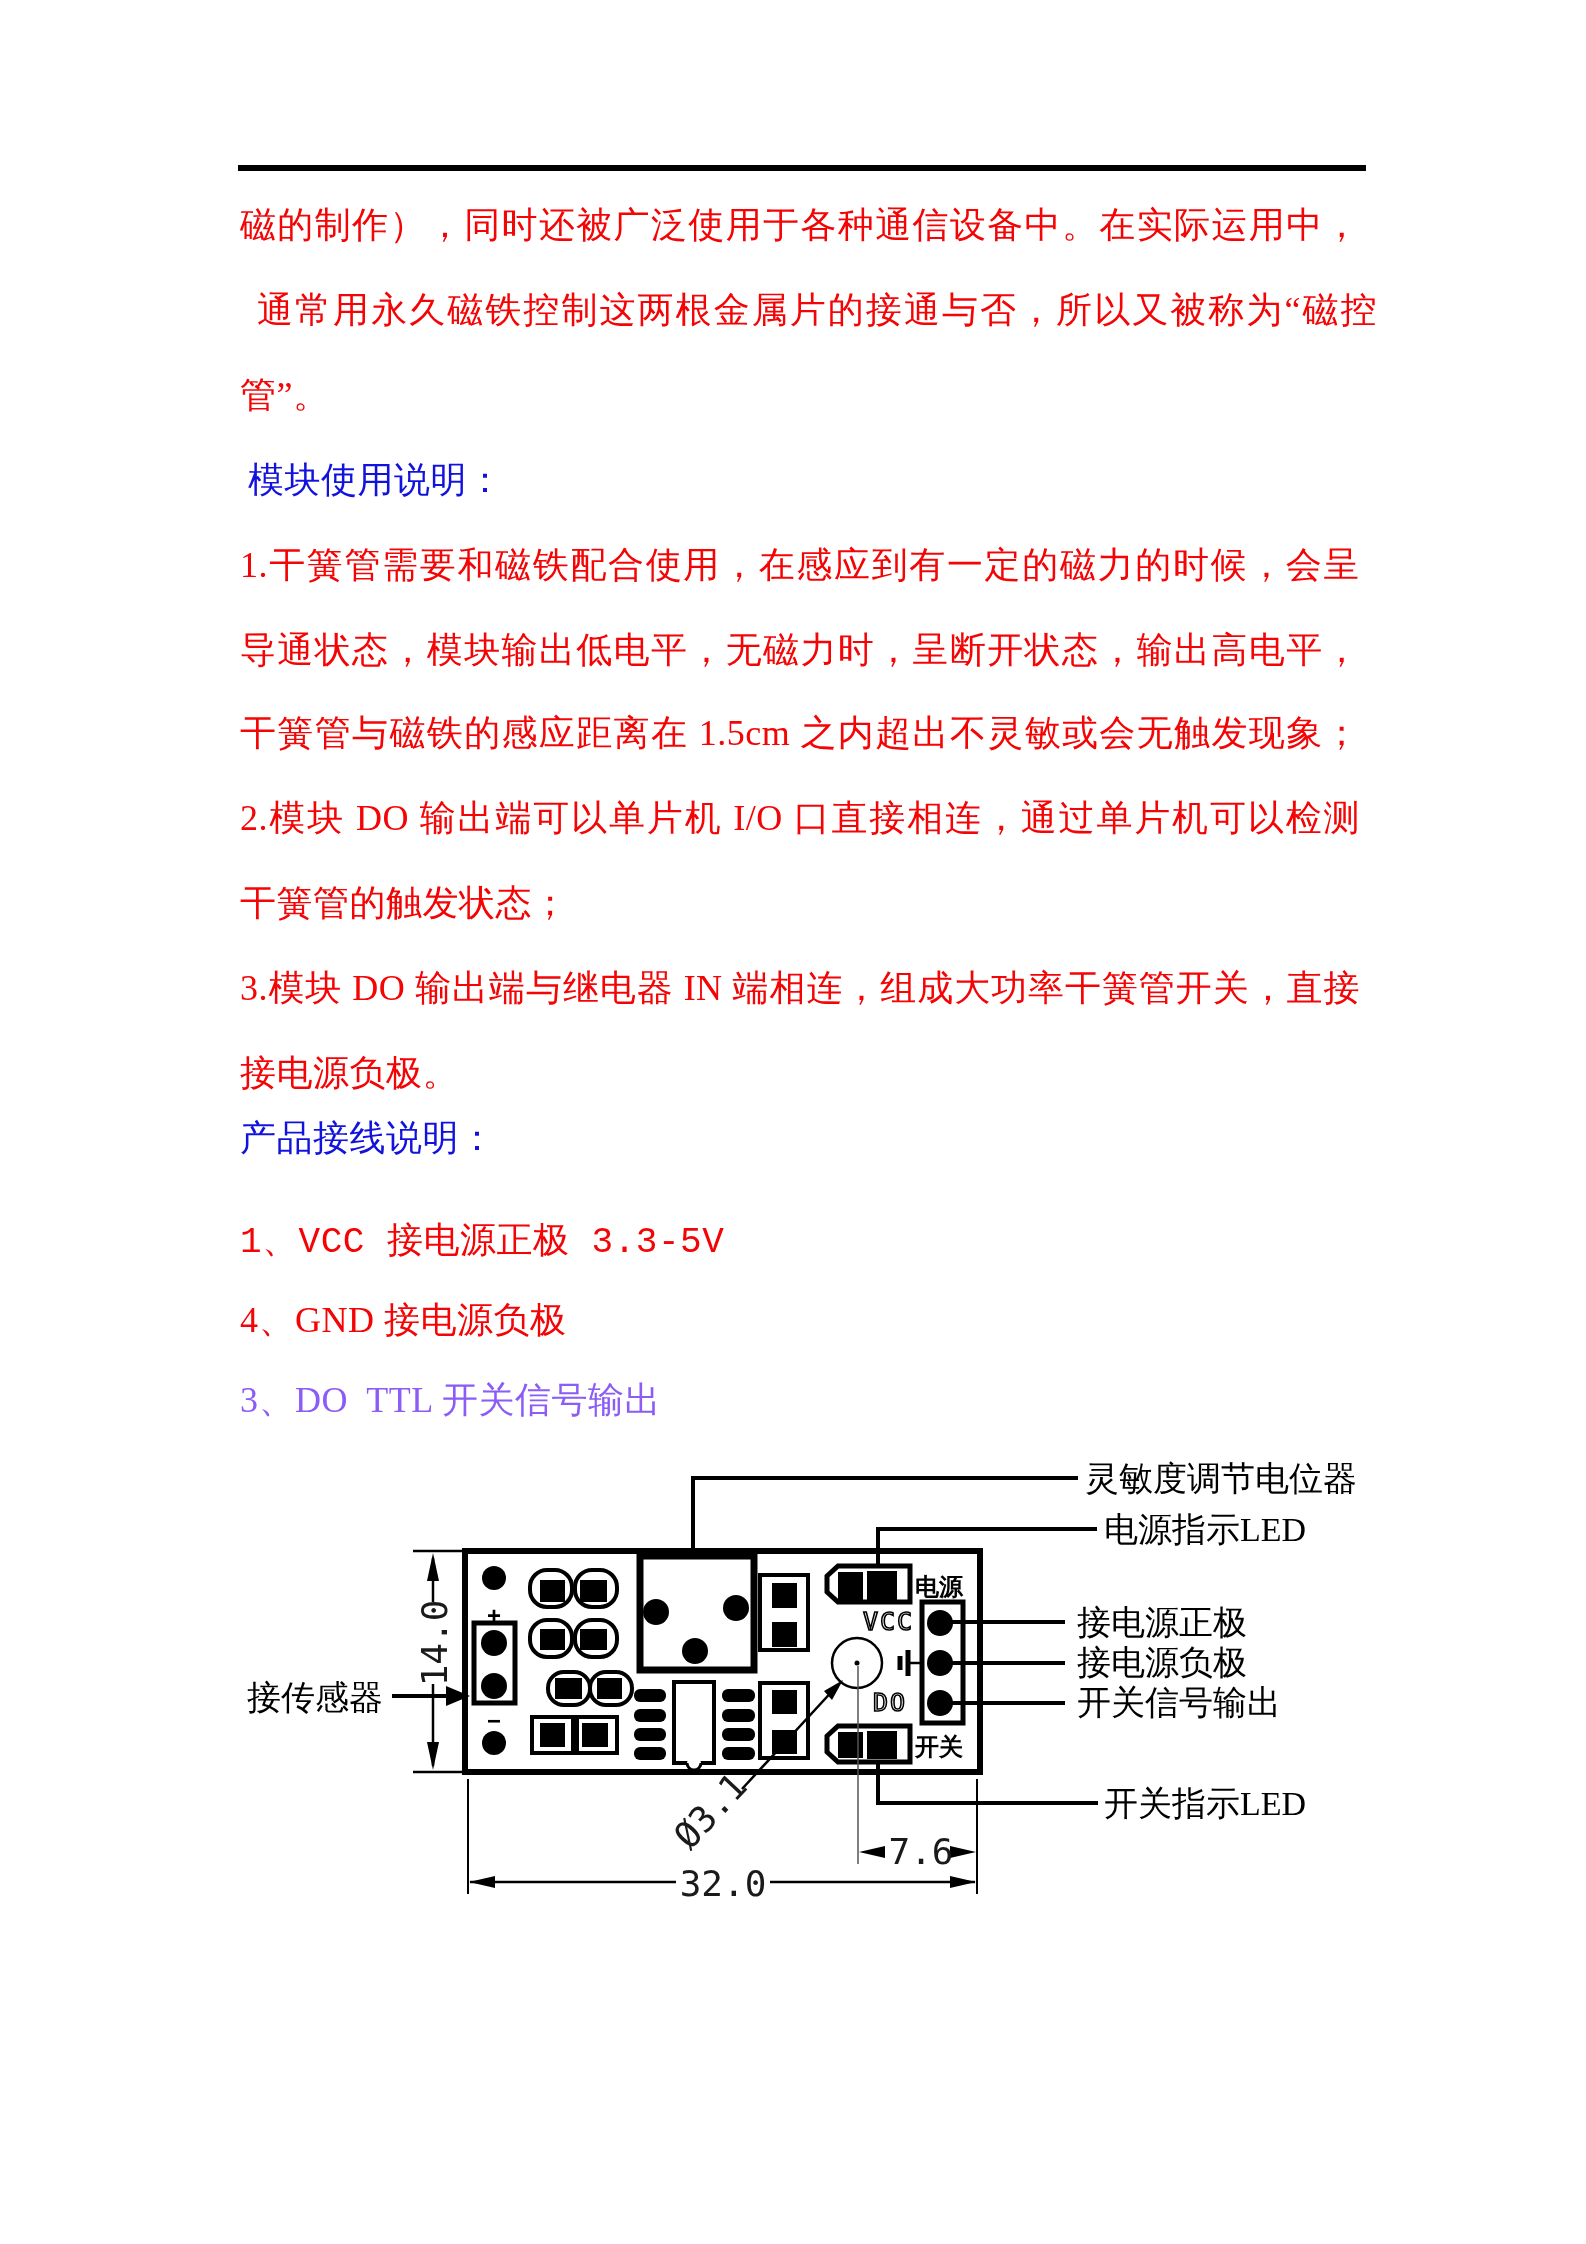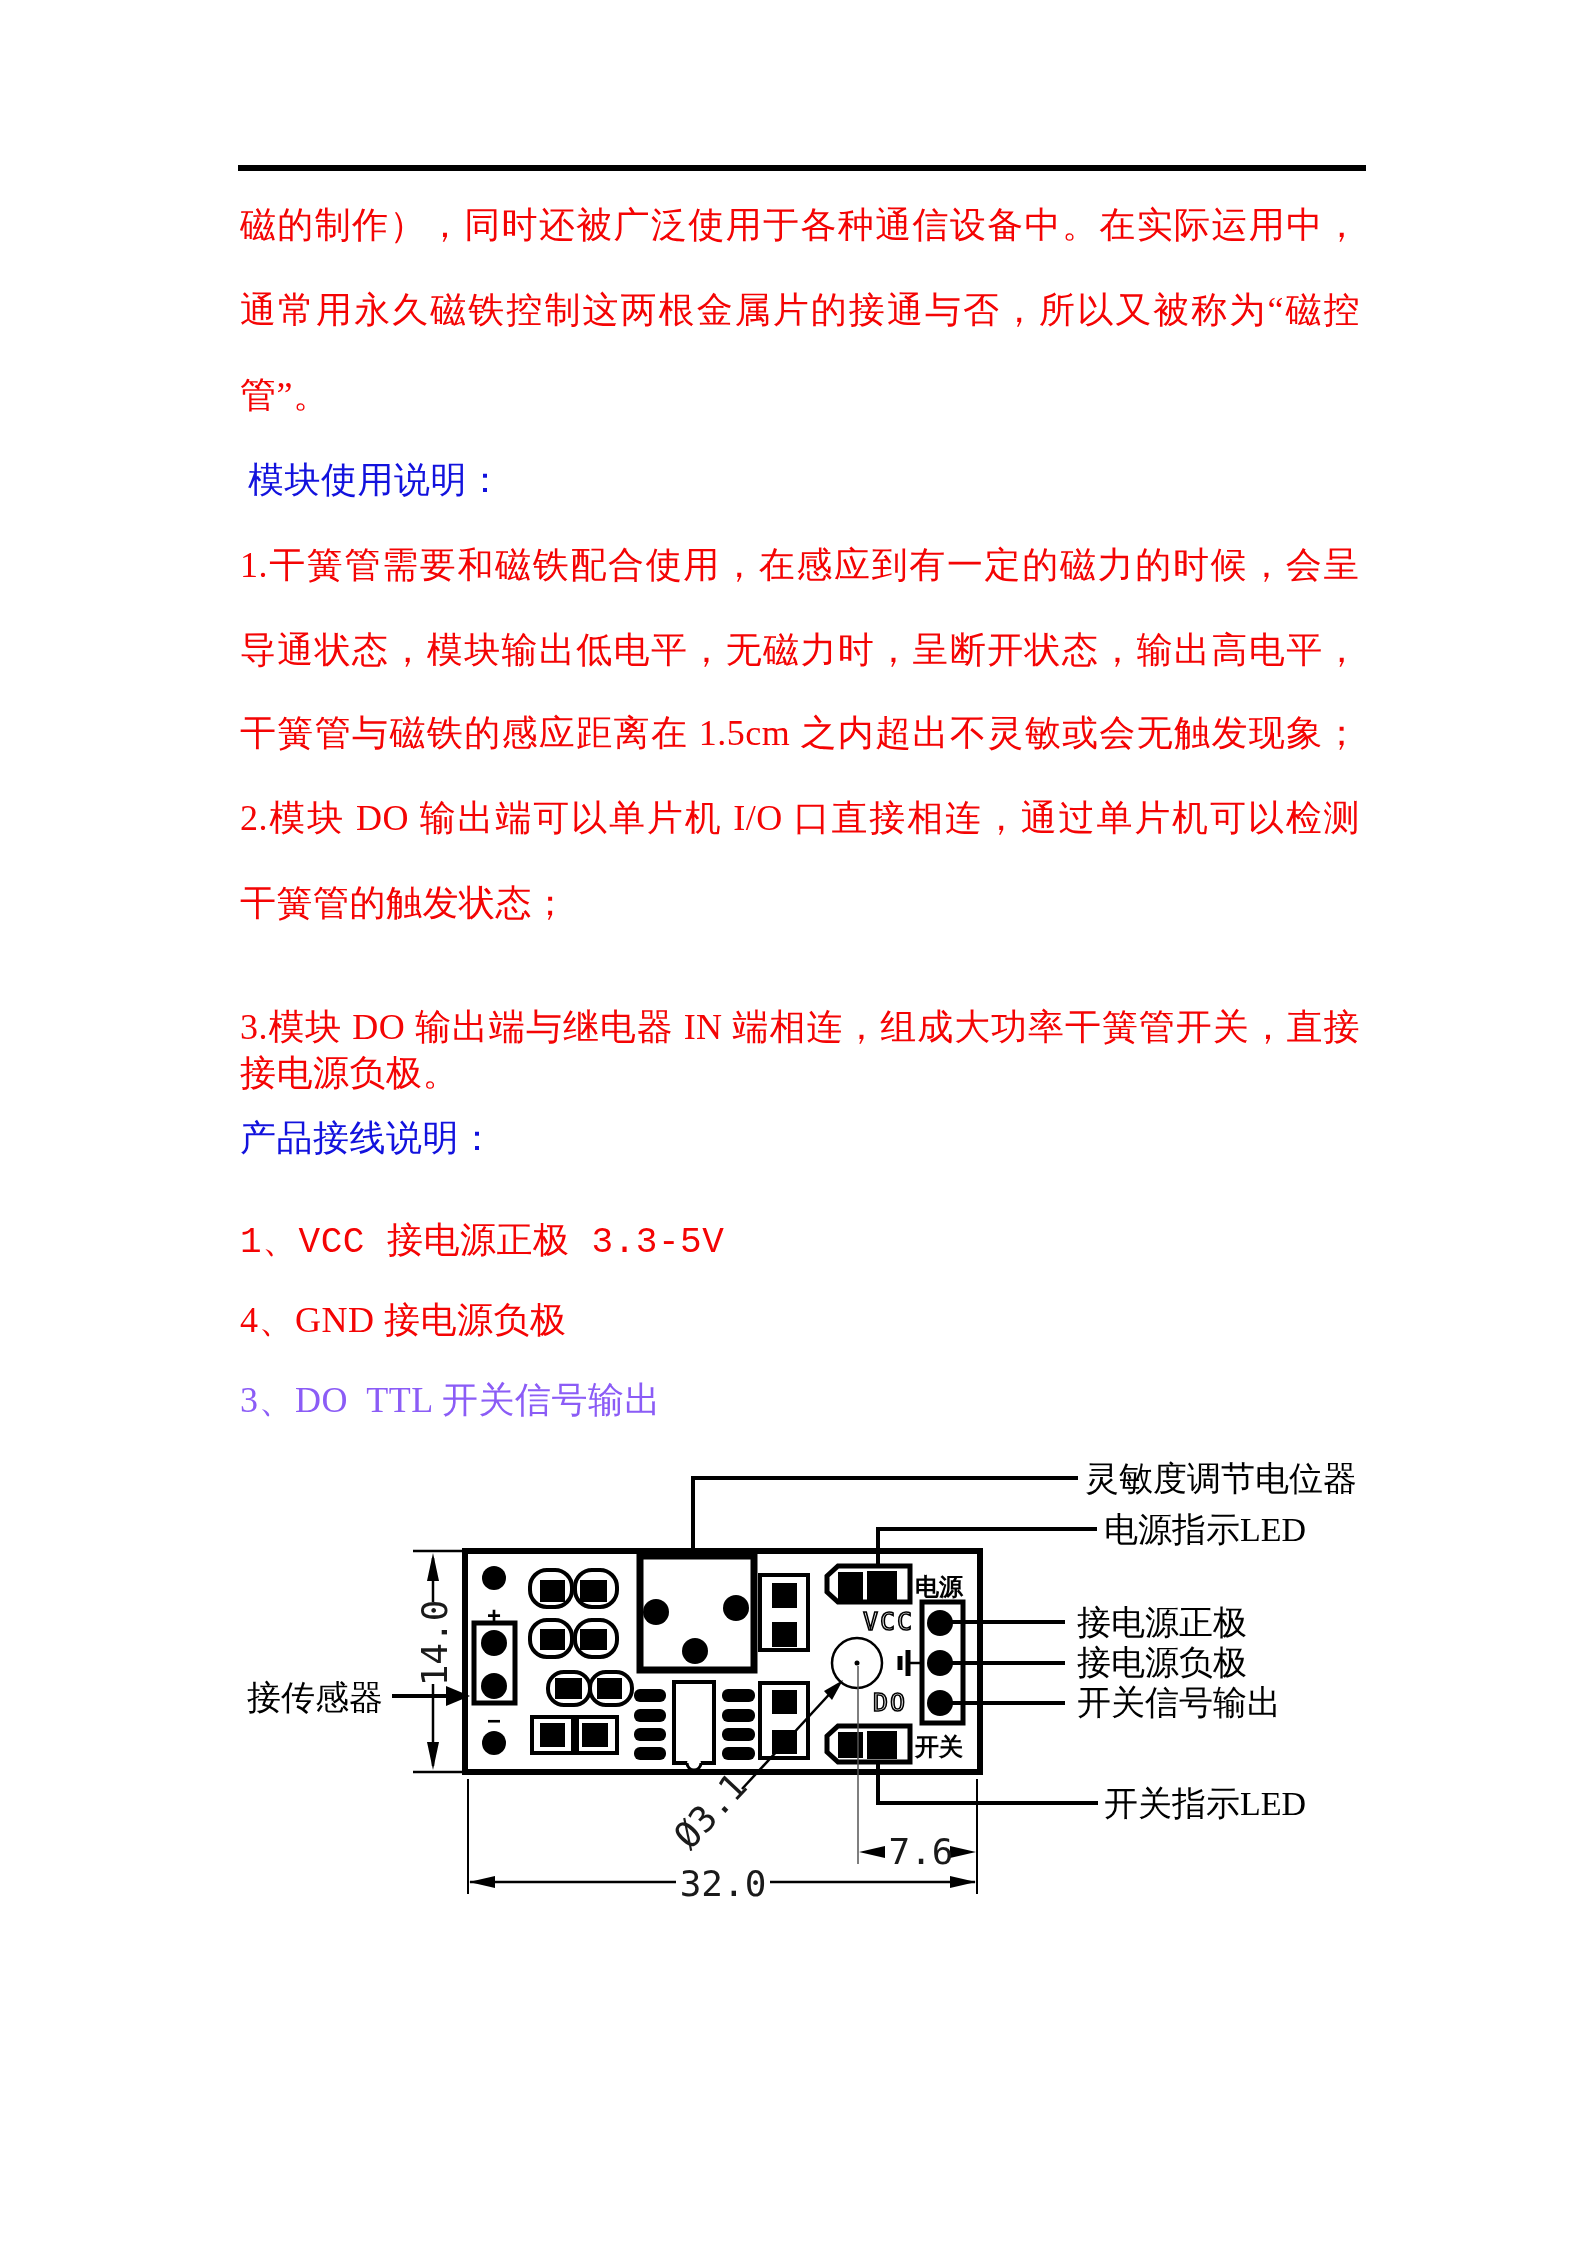--- a/index.html
+++ b/index.html
@@ -24,29 +24,29 @@
   .arrow{fill:#000;stroke:none;}
 </style>
 </head>
 <body>
 
 <div id="page">
   <div id="header-rule"></div>
 
   <div id="doc-lines">
       <div class="line fill" style="top: 195px; color: rgb(244, 4, 4);">磁的制作），同时还被广泛使用于各种通信设备中。在实际运用中，</div>
-      <div class="line fill" style="top: 280px; color: rgb(244, 4, 4);">通常用永久磁铁控制这两根金属片的接通与否，所以又被称为“磁控</div>
+      <div class="line fill" style="top: 280px; color: rgb(244, 4, 4); margin-left: 17px;">通常用永久磁铁控制这两根金属片的接通与否，所以又被称为“磁控</div>
       <div class="line" style="top: 365px; color: rgb(244, 4, 4);">管”。</div>
       <div class="line" style="top: 450px; color: rgb(18, 18, 221); margin-left: 8px;">模块使用说明：</div>
       <div class="line fill" style="top: 535px; color: rgb(244, 4, 4);">1.干簧管需要和磁铁配合使用，在感应到有一定的磁力的时候，会呈</div>
       <div class="line fill" style="top: 620px; color: rgb(244, 4, 4);">导通状态，模块输出低电平，无磁力时，呈断开状态，输出高电平，</div>
       <div class="line fill" style="top: 703px; color: rgb(244, 4, 4);">干簧管与磁铁的感应距离在 1.5cm 之内超出不灵敏或会无触发现象；</div>
       <div class="line fill" style="top: 788px; color: rgb(244, 4, 4);">2.模块 DO 输出端可以单片机 I/O 口直接相连，通过单片机可以检测</div>
       <div class="line" style="top: 873px; color: rgb(244, 4, 4);">干簧管的触发状态；</div>
-      <div class="line fill" style="top: 997px; color: rgb(244, 4, 4);">3.模块 DO 输出端与继电器 IN 端相连，组成大功率干簧管开关，直接</div>
+      <div class="line fill" style="top: 958px; color: rgb(244, 4, 4);">3.模块 DO 输出端与继电器 IN 端相连，组成大功率干簧管开关，直接</div>
       <div class="line" style="top: 1043px; color: rgb(244, 4, 4);">接电源负极。</div>
       <div class="line" style="top: 1108px; color: rgb(18, 18, 221);">产品接线说明：</div>
       <div class="line" style="top: 1213px; color: rgb(244, 4, 4); font-family: Liberation Mono, monospace;">1、VCC 接电源正极 3.3-5V</div>
       <div class="line" style="top: 1290px; color: rgb(244, 4, 4);">4、GND 接电源负极</div>
       <div class="line" style="top: 1370px; color: #8b5cf6;">3、DO  TTL 开关信号输出</div>
     </div>
 
   <svg class="diagram" viewBox="0 0 1586 2244">
 
     <g>

